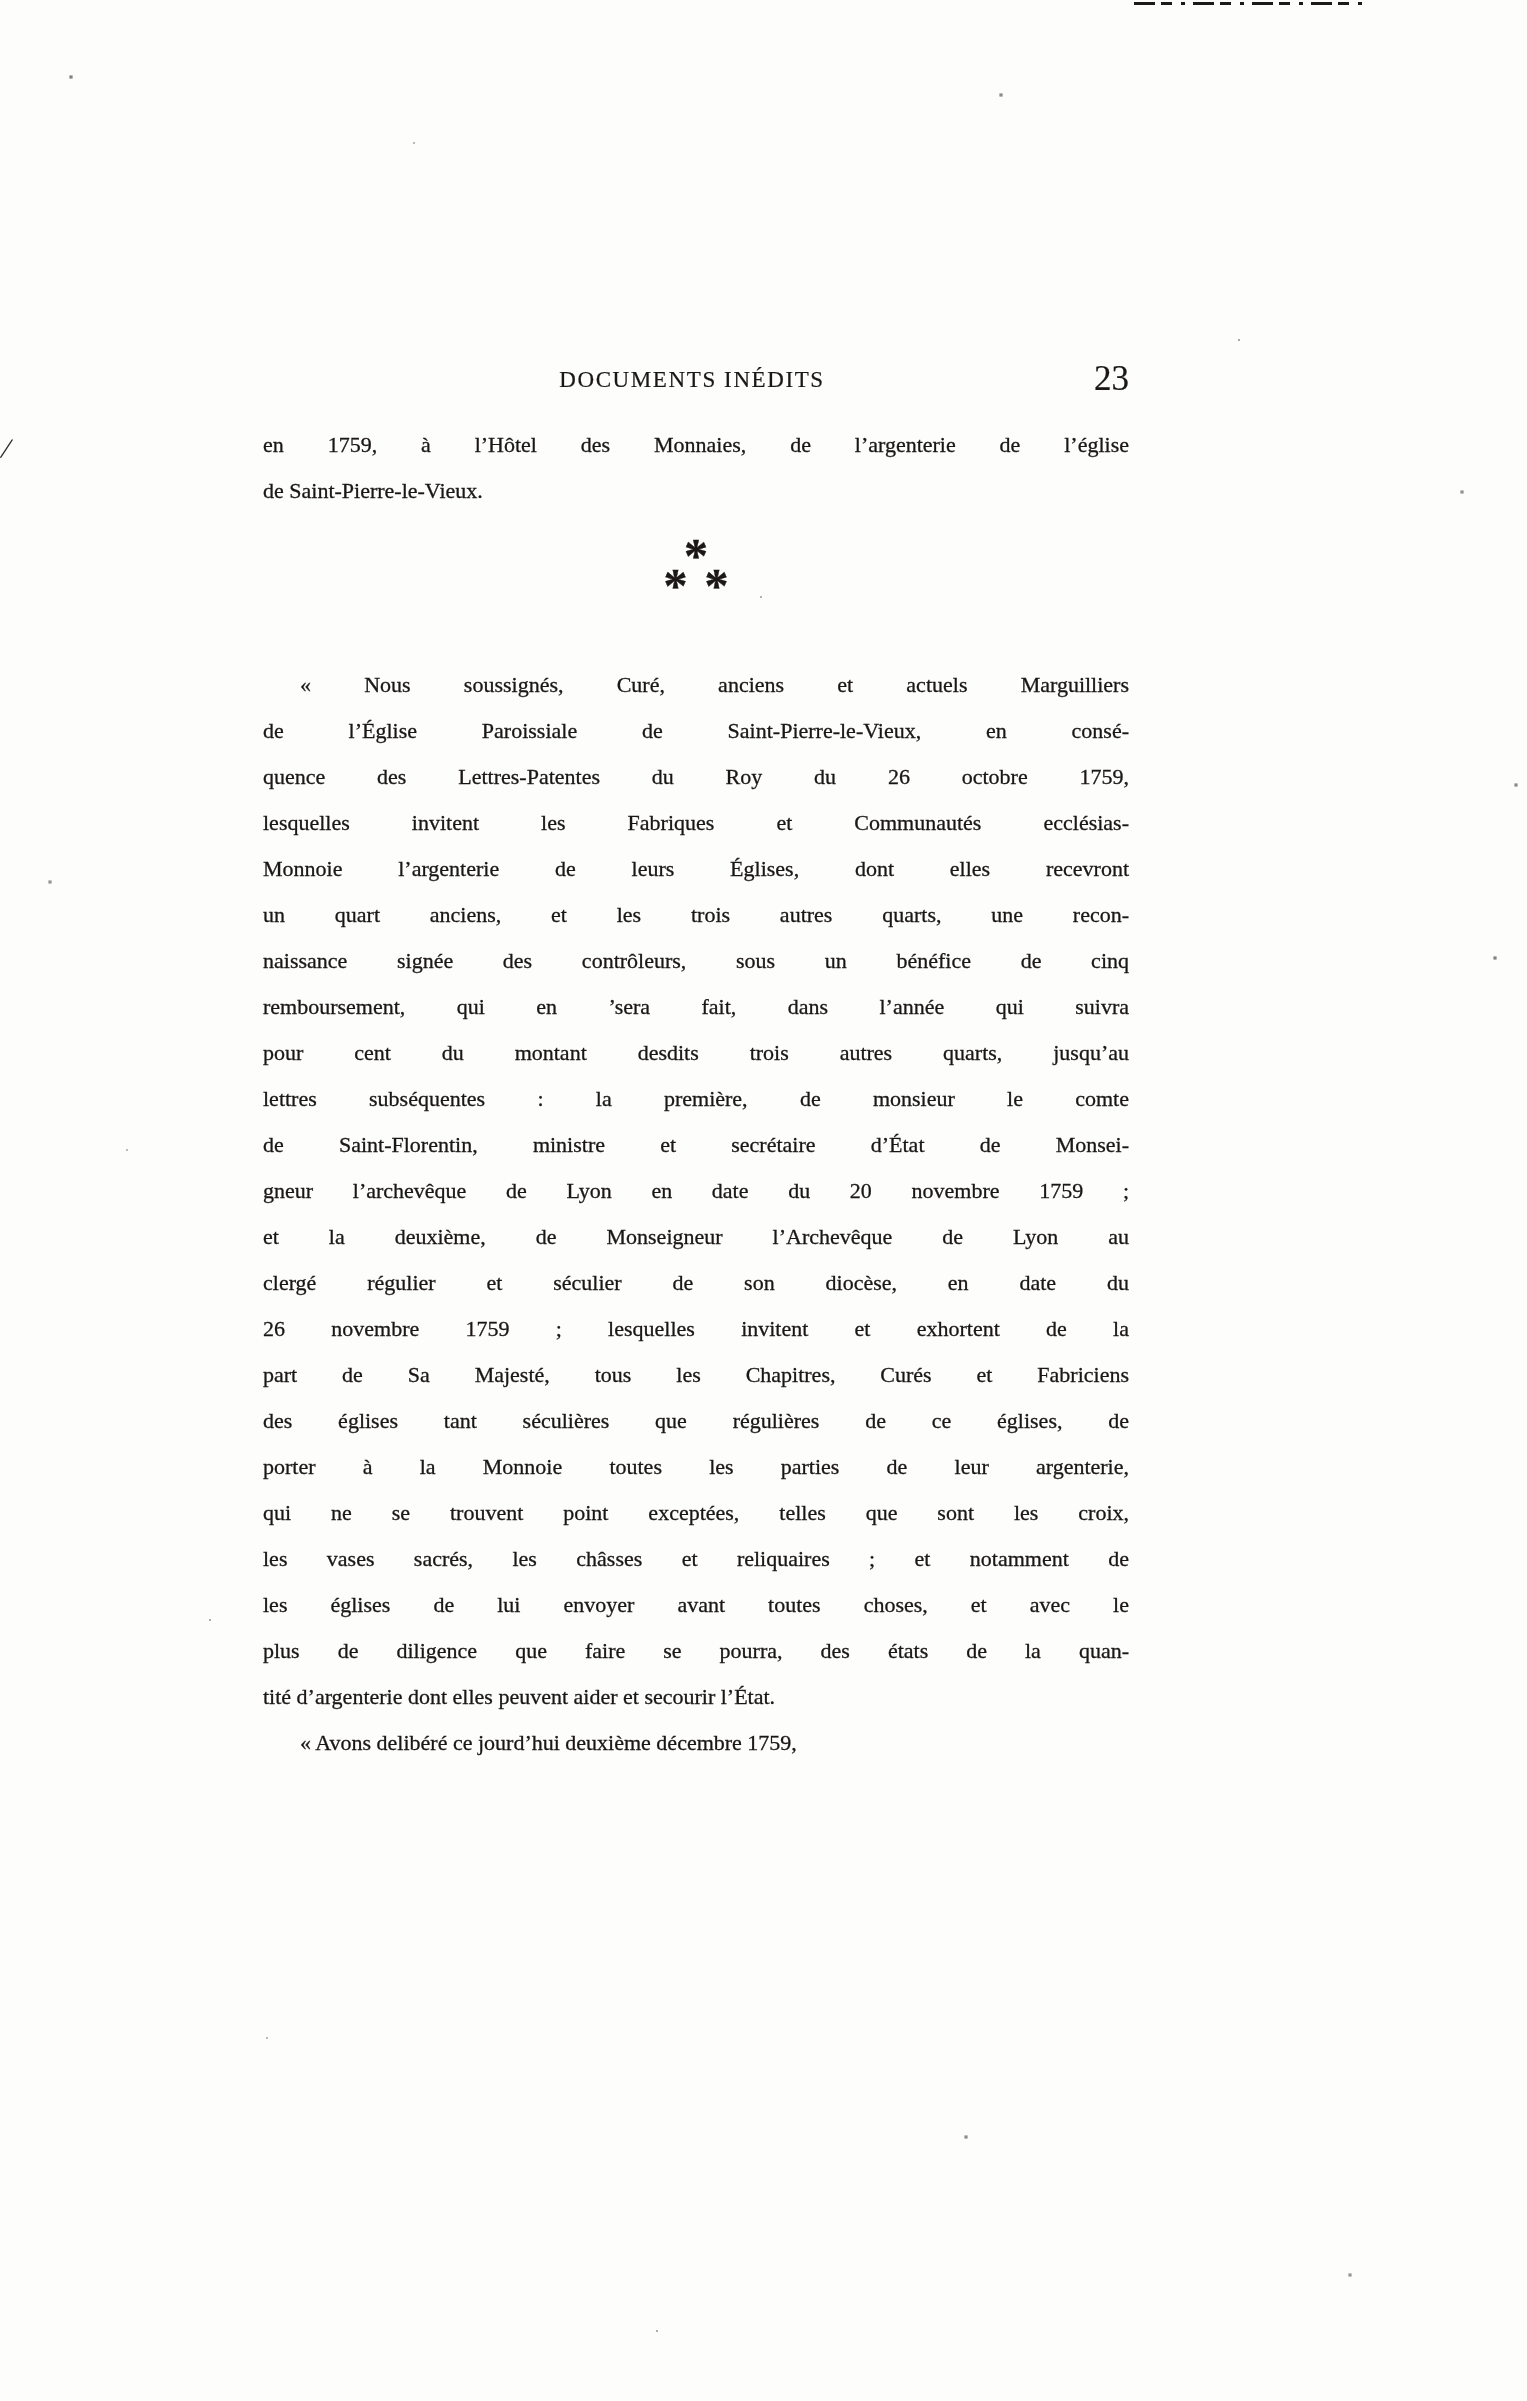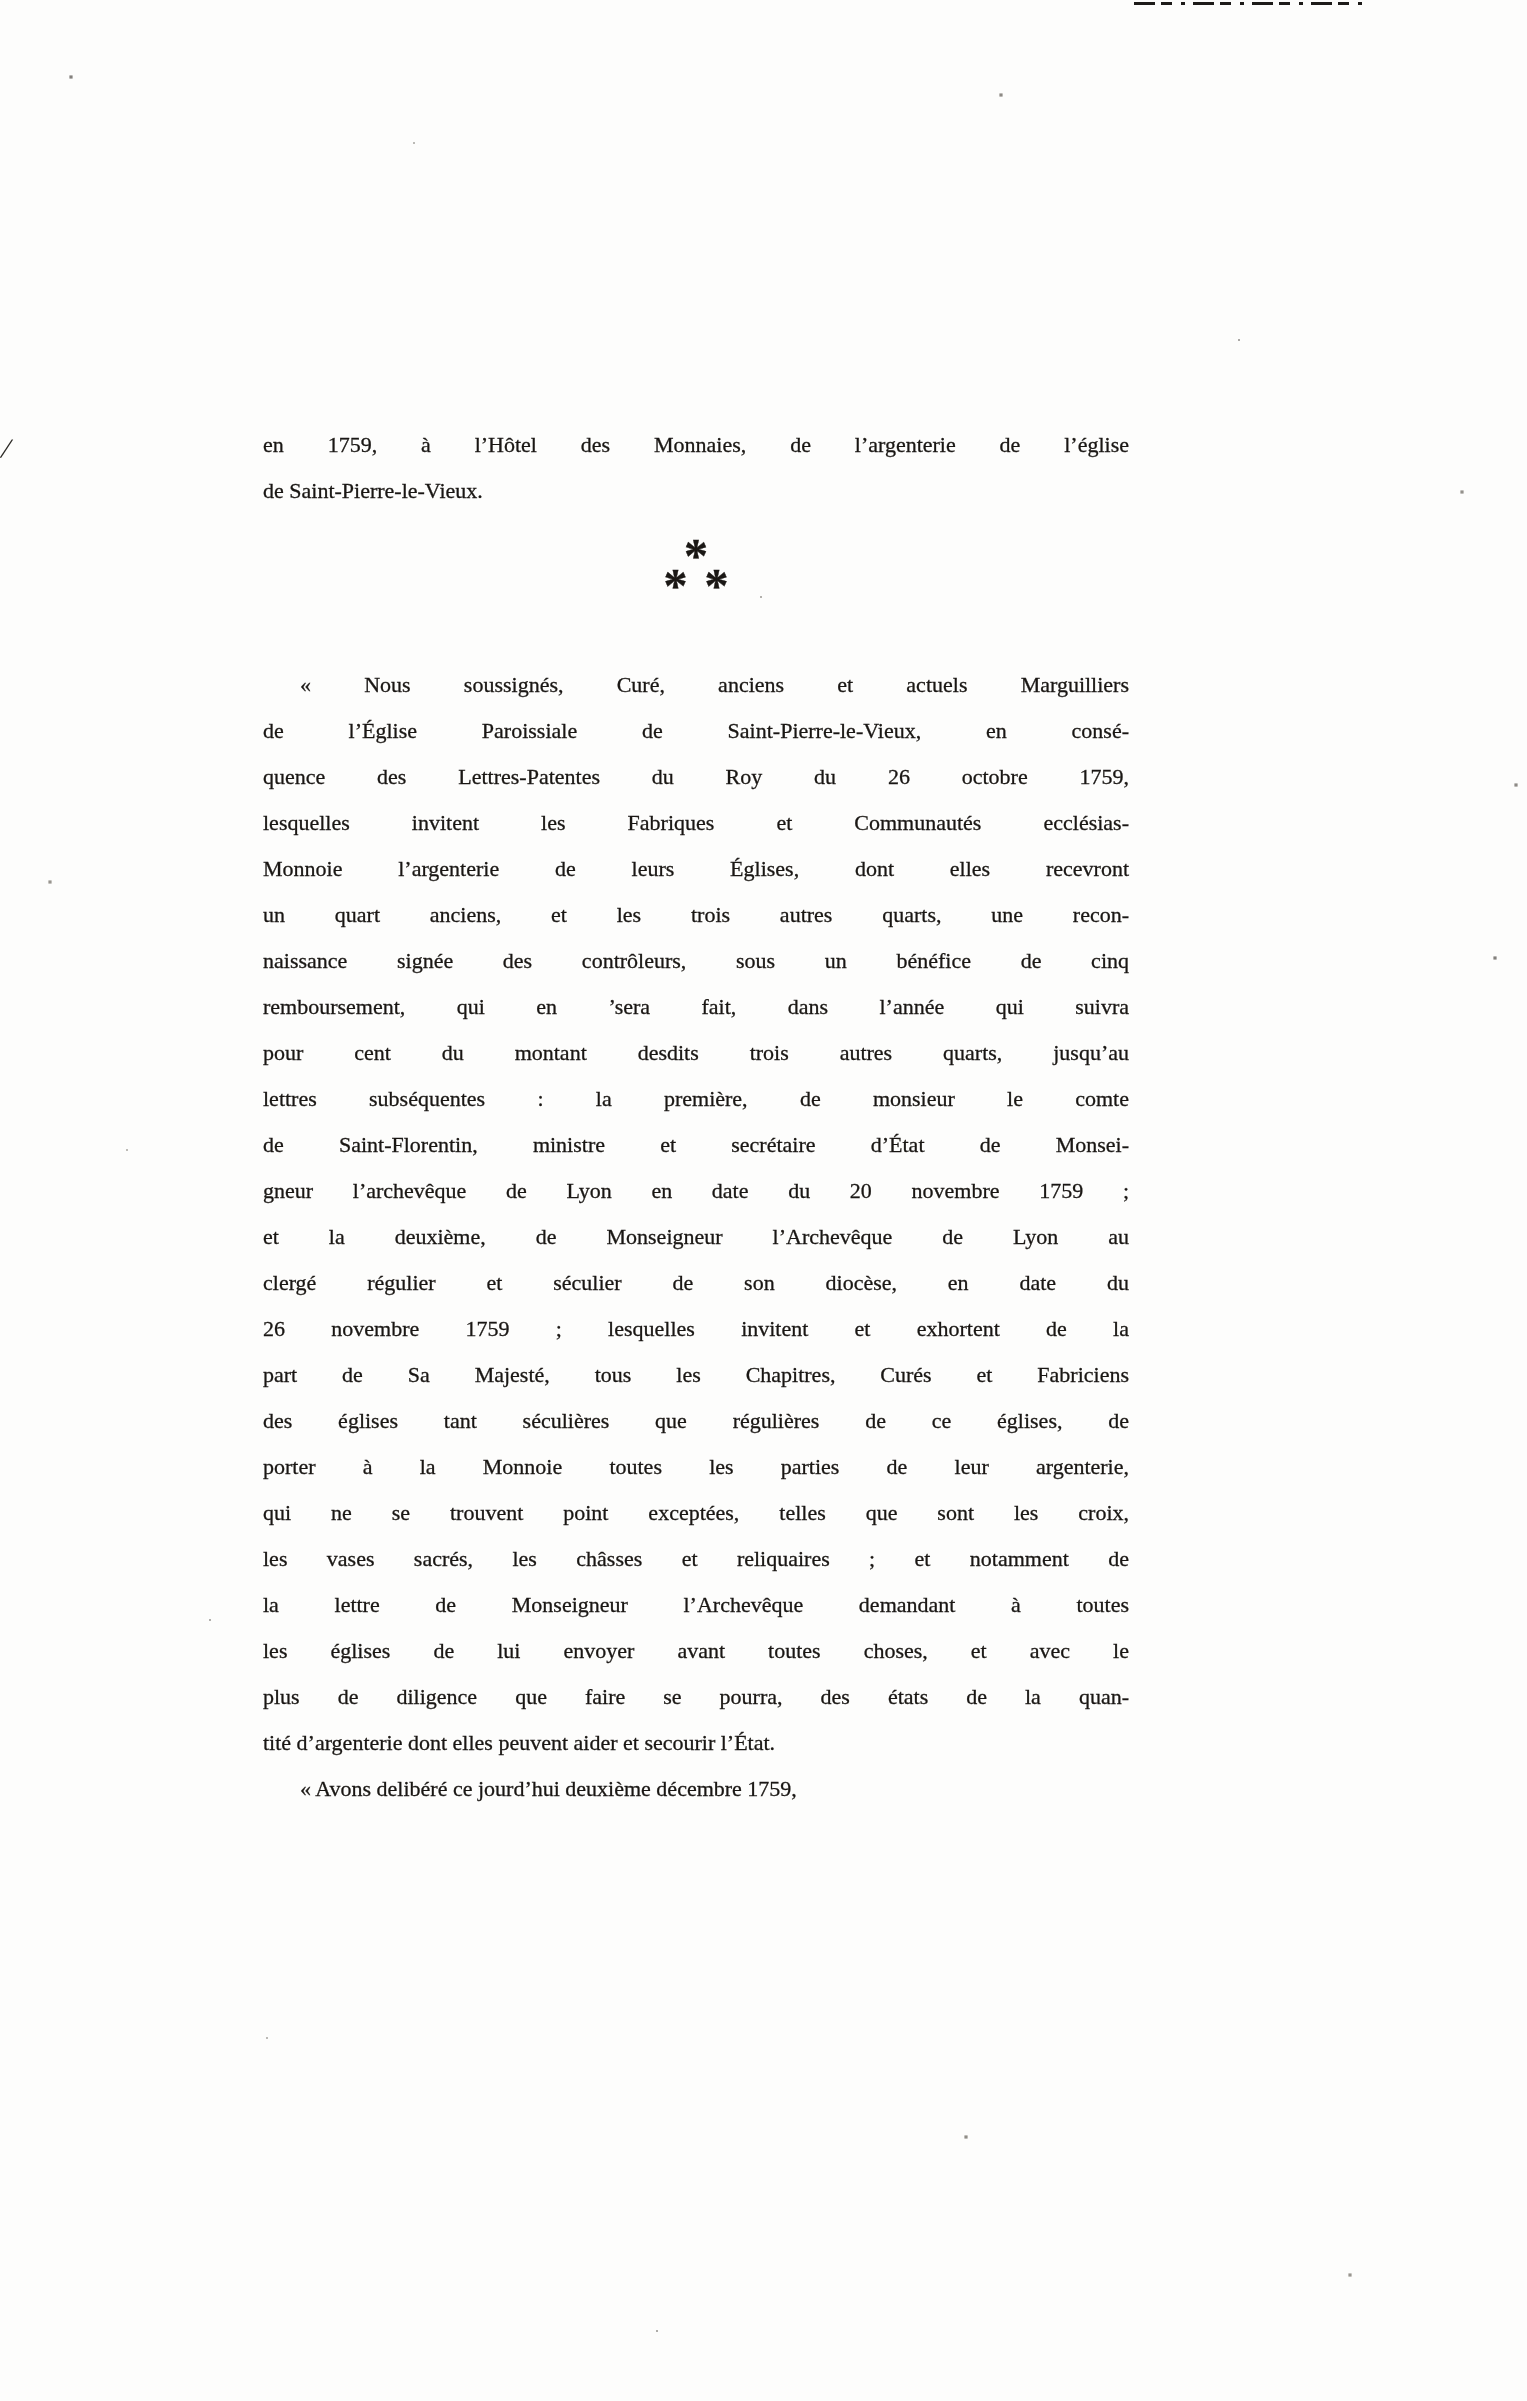--- a/index.html
+++ b/index.html
@@ -90,20 +90,24 @@
 </style>
 </head>
 <body>
 
 <div class="page">
 
   <div class="torn-rule"></div>
   <div class="stray-slash">/</div>
   <div class="specks"></div>
 
+  <header class="running-header">
+    <span class="header-title">DOCUMENTS INÉDITS</span>
+    <span class="page-number">23</span>
+  </header>
 
   <section class="intro">
     <div class="line just">en 1759, à l’Hôtel des Monnaies, de l’argenterie de l’église</div>
     <div class="line">de Saint-Pierre-le-Vieux.</div>
   </section>
 
   <div class="asterism">
     <div>*</div>
     <div>* *</div>
   </div>
@@ -122,21 +126,20 @@
     <div class="line just">de Saint-Florentin, ministre et secrétaire d’État de Monsei-</div>
     <div class="line just">gneur l’archevêque de Lyon en date du 20 novembre 1759 ;</div>
     <div class="line just">et la deuxième, de Monseigneur l’Archevêque de Lyon au</div>
     <div class="line just">clergé régulier et séculier de son diocèse, en date du</div>
     <div class="line just">26 novembre 1759 ; lesquelles invitent et exhortent de la</div>
     <div class="line just">part de Sa Majesté, tous les Chapitres, Curés et Fabriciens</div>
     <div class="line just">des églises tant séculières que régulières de ce églises, de</div>
     <div class="line just">porter à la Monnoie toutes les parties de leur argenterie,</div>
     <div class="line just">qui ne se trouvent point exceptées, telles que sont les croix,</div>
     <div class="line just">les vases sacrés, les châsses et reliquaires ; et notamment de</div>
-    <div class="line just">la lettre de Monseigneur l’Archevêque demandant à toutes</div>
     <div class="line just">les églises de lui envoyer avant toutes choses, et avec le</div>
     <div class="line just">plus de diligence que faire se pourra, des états de la quan-</div>
     <div class="line">tité d’argenterie dont elles peuvent aider et secourir l’État.</div>
     <div class="line indent">« Avons delibéré ce jourd’hui deuxième décembre 1759,</div>
   </section>
 
 </div>
 
 
 </body></html>

